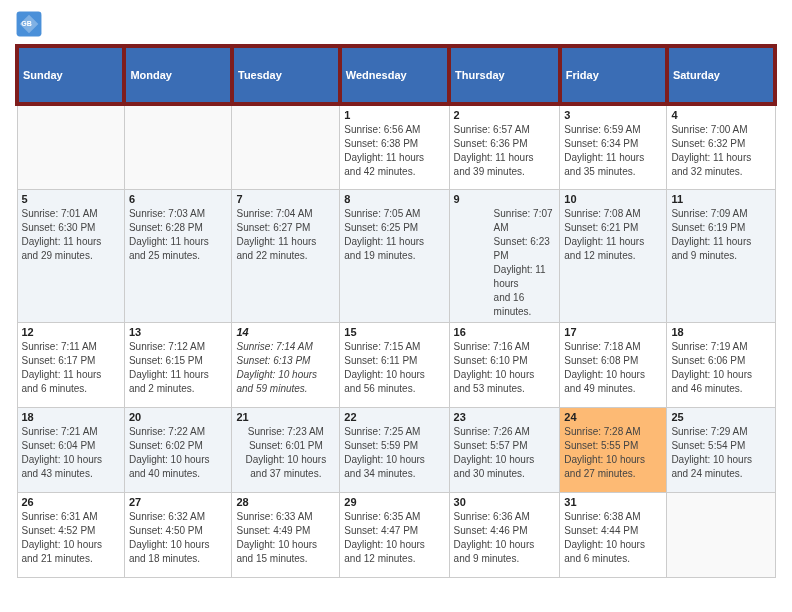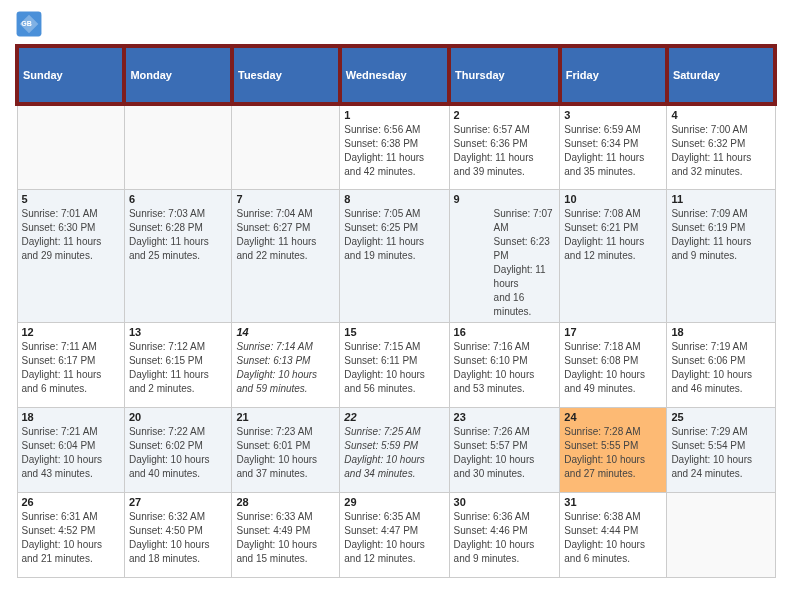--- a/index.html
+++ b/index.html
@@ -274,26 +274,26 @@
           </td>
           <td style="background: rgb(240, 244, 248);">
             <div class="day-num">20</div>
             <div class="day-info" style="white-space: pre-line;">Sunrise: 7:22 AM
 Sunset: 6:02 PM
 Daylight: 10 hours
 and 40 minutes.</div>
           </td>
           <td style="background: rgb(240, 244, 248);">
             <div class="day-num">21</div>
-            <div class="day-info" style="white-space: pre-line;">Sunrise: 7:23 AM
+            <div class="day-info" style="white-space: pre-line; text-align: center;">Sunrise: 7:23 AM
 Sunset: 6:01 PM
 Daylight: 10 hours
 and 37 minutes.</div>
           </td>
-          <td style="background: rgb(240, 244, 248); font-style: italic;">
+          <td style="background: rgb(240, 244, 248);">
             <div class="day-num">22</div>
             <div class="day-info" style="white-space: pre-line;">Sunrise: 7:25 AM
 Sunset: 5:59 PM
 Daylight: 10 hours
 and 34 minutes.</div>
           </td>
           <td style="background: rgb(240, 244, 248);">
             <div class="day-num">23</div>
             <div class="day-info" style="white-space: pre-line;">Sunrise: 7:26 AM
 Sunset: 5:57 PM

